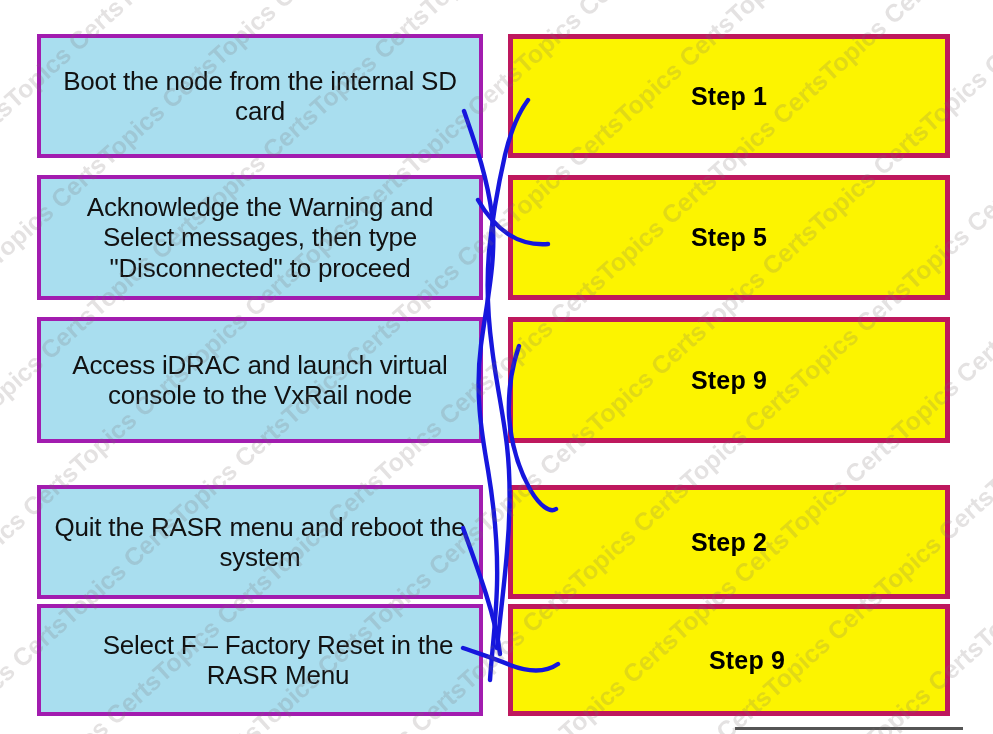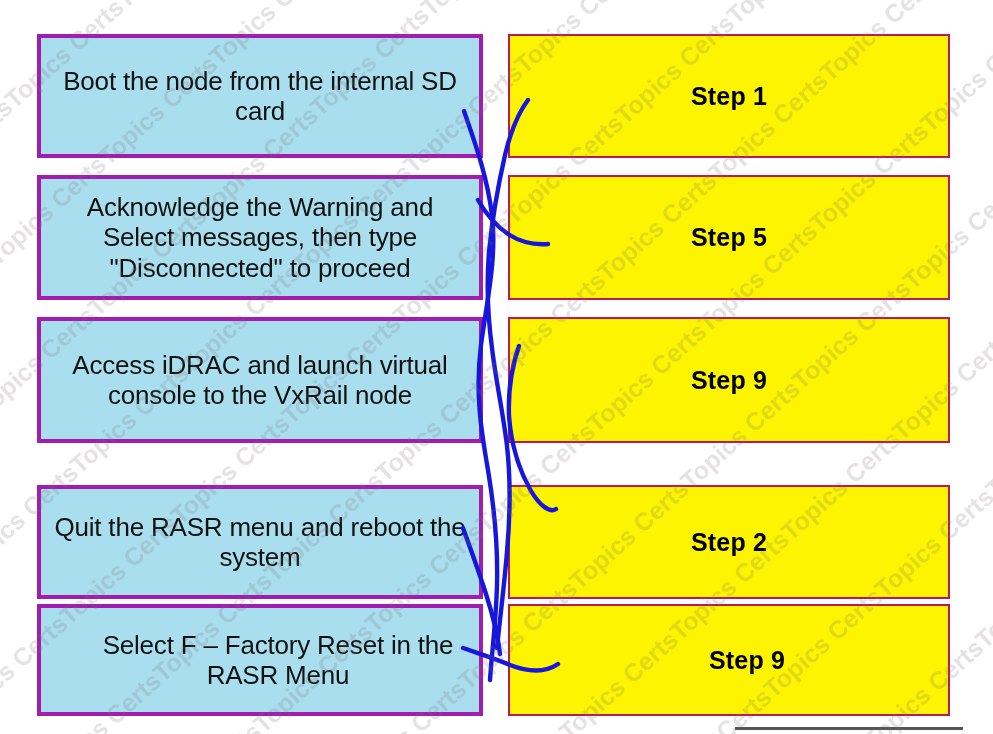--- a/index.html
+++ b/index.html
@@ -73,21 +73,21 @@
     font-weight: 400;
     line-height: 1.16;
     letter-spacing: -0.2px;
   }
   .blue-box .box-label { padding: 0 8px; }
 
   .yellow-box {
     left: 0;
     width: 442px;
     background: #fcf400;
-    border: 2px solid #be185d;
+    border: 5px solid #be185d;
     color: #000000;
     font-size: 25px;
     font-weight: 700;
     letter-spacing: 0.2px;
   }
 
   
   .row-1 { top: 34px;  height: 124px; }
   .row-2 { top: 175px; height: 125px; }
   .row-3 { top: 317px; height: 126px; }

